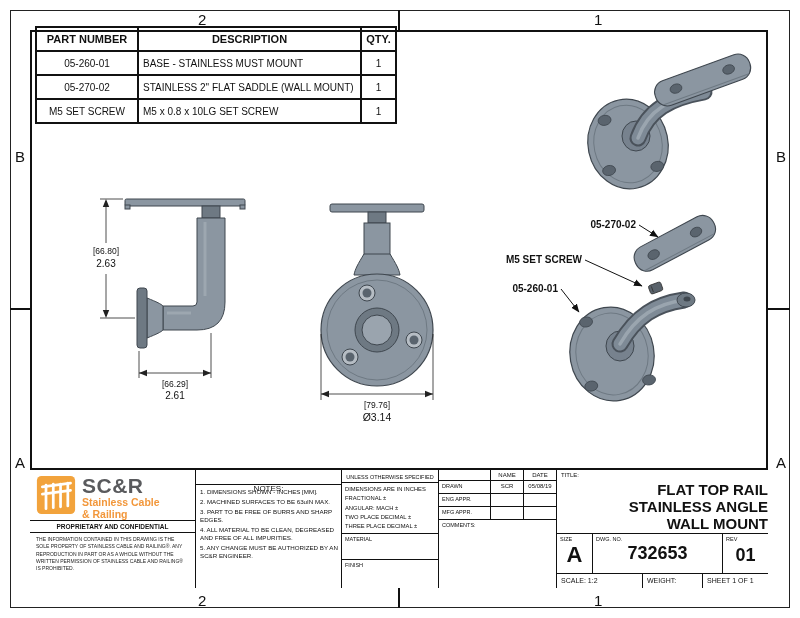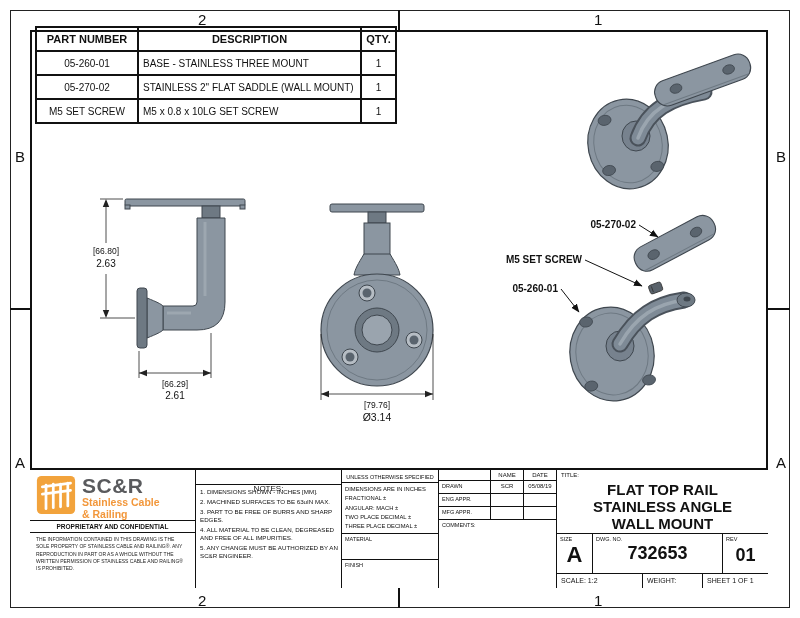--- a/index.html
+++ b/index.html
@@ -61,21 +61,21 @@
 
   .ap-row { display:flex; border-bottom:1px solid #111; height:13px; }
   .ap-row.hdr { height:11px; }
   .ap-cell { font-size:5.5px; padding:2px 0 0 3px; }
   .ap-l { width:52px; border-right:1px solid #111; }
   .ap-n { width:33px; border-right:1px solid #111; text-align:center; padding-left:0; font-size:6px; }
   .ap-d { flex:1; text-align:center; padding-left:0; font-size:6px; }
   .ap-comments { font-size:5.5px; padding:2px 0 0 3px; height:70px; }
 
   .title-label { font-size:6px; padding:2px 0 0 4px; height:11px; }
-  .title-text { text-align:center; font-weight:bold; font-size:15px; line-height:1.13; padding-top:1px; }
+  .title-text { text-align:right; font-weight:bold; font-size:15px; line-height:1.13; padding-top:1px; }
   .sdr-row { display:flex; border-top:1px solid #111; height:40px; }
   .size-cell { width:36px; border-right:1px solid #111; text-align:center; }
   .dwg-cell  { flex:1; text-align:center; }
   .rev-cell  { width:46px; border-left:1px solid #111; text-align:center; }
   .mini { font-size:5.5px; text-align:left; padding:2px 0 0 3px; height:9px; }
   .size-val { font-size:22px; font-weight:bold; line-height:1.1; }
   .dwg-val  { font-size:18px; font-weight:bold; line-height:1.2; }
   .rev-val  { font-size:18px; font-weight:bold; line-height:1.4; }
   .swr-row { display:flex; border-top:1px solid #111; flex:1; font-size:7px; }
   .scale-cell  { width:85px; padding-left:4px; display:flex; align-items:center; }
@@ -110,21 +110,21 @@
         <col class="c-qty">
       </colgroup>
     <tbody>
         <tr>
       <th>PART NUMBER</th>
       <th>DESCRIPTION</th>
       <th>QTY.</th>
     </tr>
     <tr>
       <td>05-260-01</td>
-      <td class="desc">BASE - STAINLESS THREE MOUNT</td>
+      <td class="desc">BASE - STAINLESS MUST MOUNT</td>
       <td>1</td>
     </tr>
     <tr>
       <td>05-270-02</td>
       <td class="desc">STAINLESS 2" FLAT SADDLE (WALL MOUNT)</td>
       <td>1</td>
     </tr>
     <tr>
       <td>M5 SET SCREW</td>
       <td class="desc">M5 x 0.8 x 10LG SET SCREW</td>

